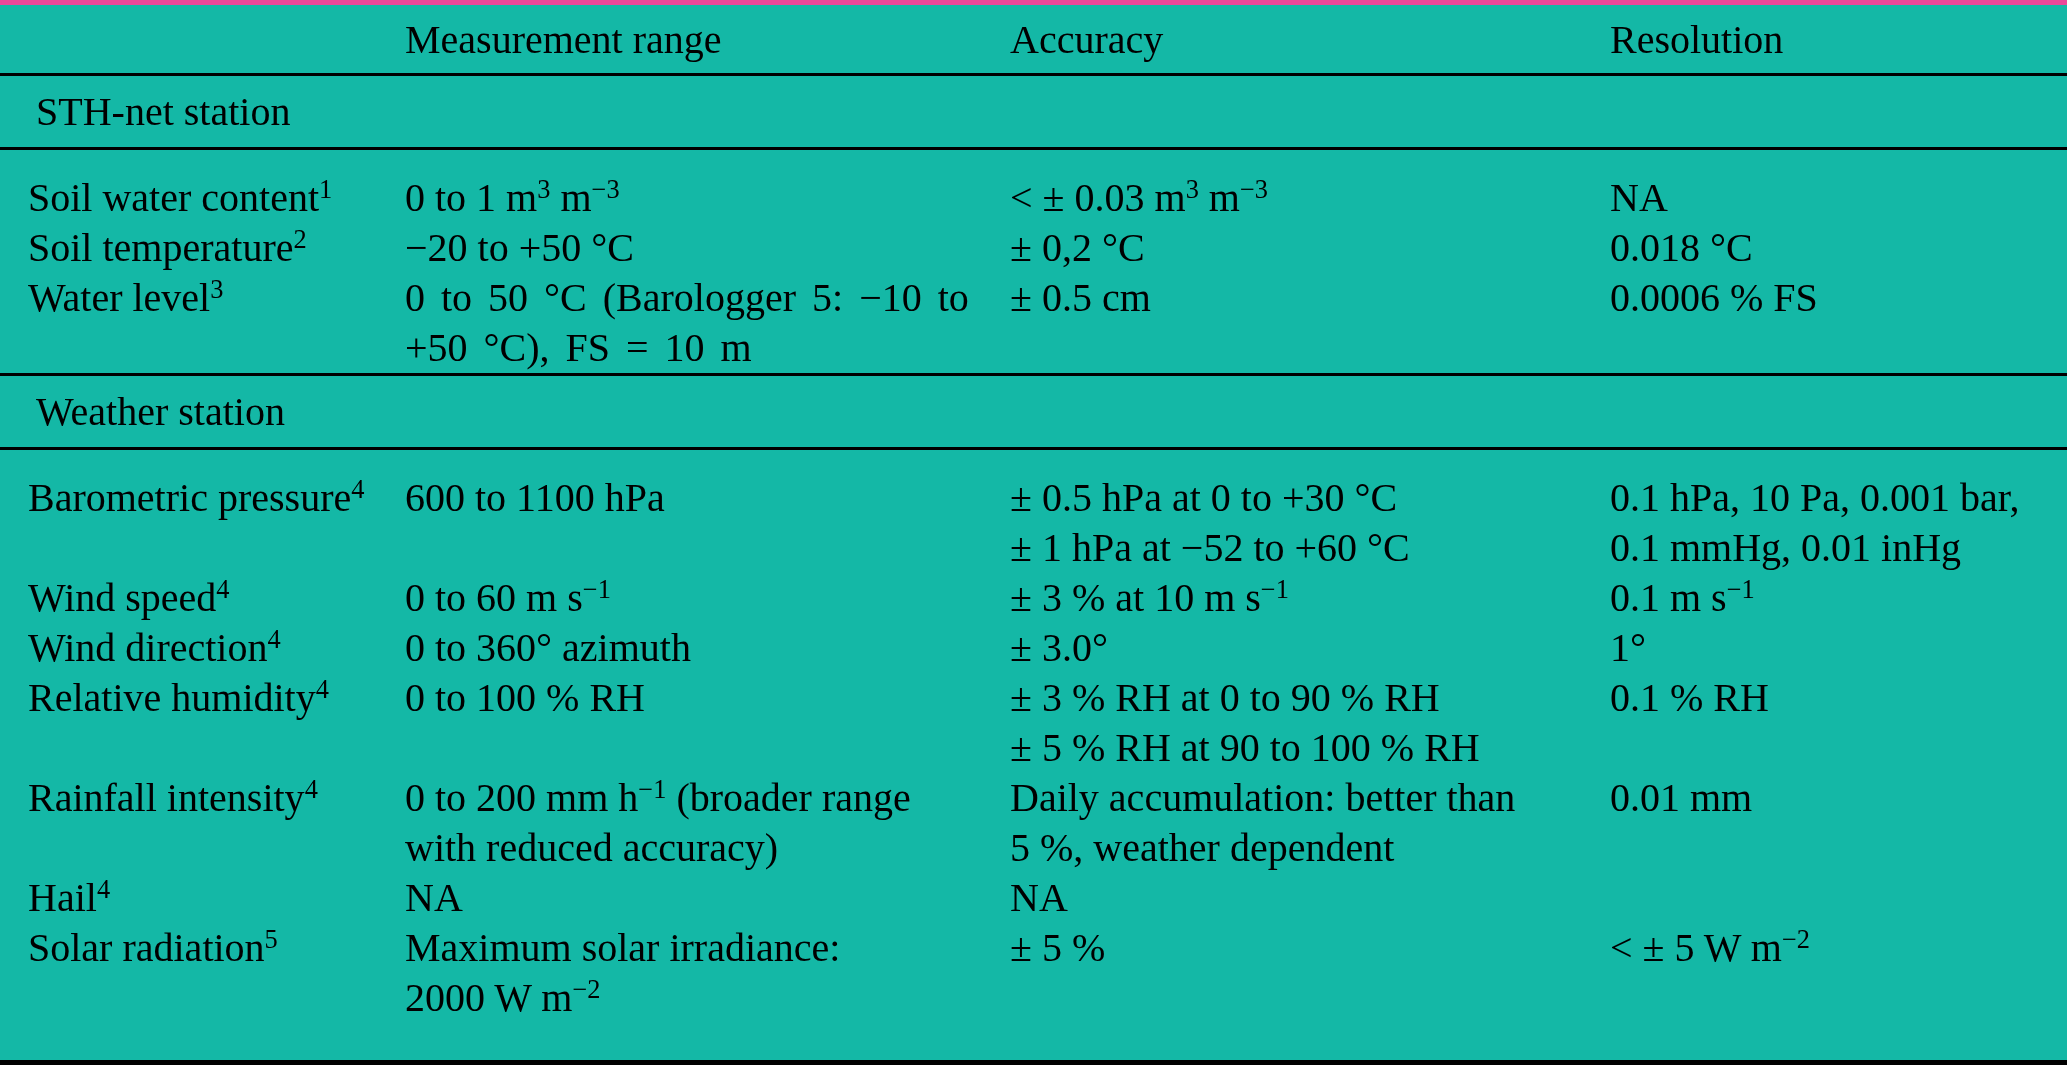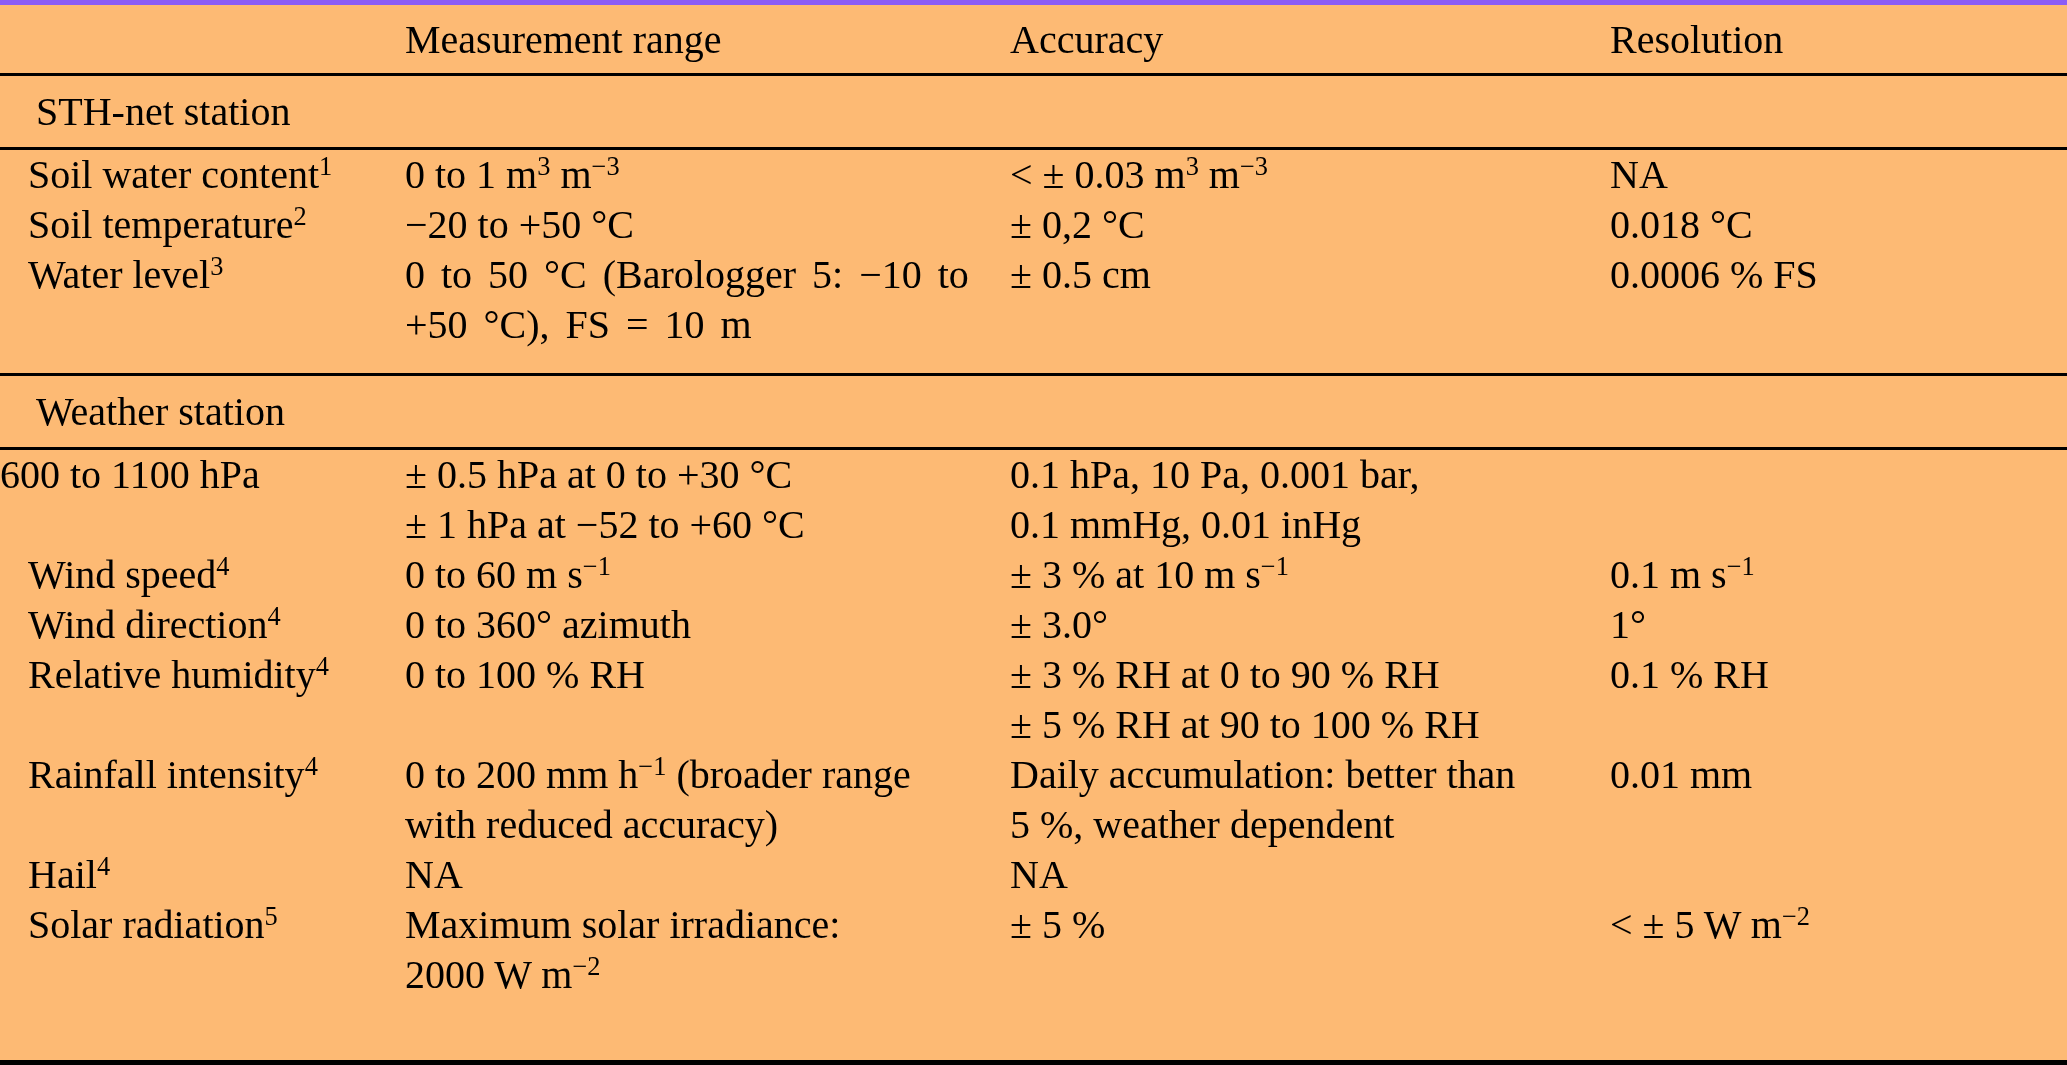--- a/index.html
+++ b/index.html
@@ -1,25 +1,25 @@
 <!DOCTYPE html>
 <html><head>
 <meta charset="utf-8">
 <style>
   html, body { margin: 0; padding: 0; background: #ffffff; }
   .page {
     position: relative;
     width: 2067px;
     height: 1065px;
     box-sizing: border-box;
-    background: #fdba74;
+    background: #14b8a6;
     color: #000000;
     font-family: "Liberation Serif", "DejaVu Serif", serif;
     font-size: 40px;
-    border-top: 5px solid #8b5cf6;
+    border-top: 5px solid #ec4899;
     border-bottom: 5px solid #000;
     overflow: hidden;
   }
   .row {
     display: grid;
     grid-template-columns: 405px 605px 600px 457px;
     align-items: start;
   }
   .cell {
     white-space: pre-line;
@@ -37,21 +37,21 @@
   .section-row {
     height: 74px;
     border-bottom: 3px solid #000;
     display: flex;
     align-items: center;
     padding-left: 36px;
     box-sizing: border-box;
   }
   .rowgroup {
     box-sizing: border-box;
-    padding-top: 0;
+    padding-top: 23px;
     border-bottom: 3px solid #000;
   }
   .rowgroup-sth { height: 226px; }
   .rowgroup-weather { border-bottom: none; padding-bottom: 10px; }
   sup {
     font-size: 0.66em;
     line-height: 0;
     vertical-align: baseline;
     position: relative;
     top: -0.5em;
@@ -95,20 +95,21 @@
       <div class="cell">0.0006 % FS</div>
     </div>
   </div>
 
   <div class="section-row">
     <span>Weather station</span>
   </div>
 
   <div class="rowgroup rowgroup-weather">
     <div class="row">
+      <div class="cell col-parameter">Barometric pressure<sup>4</sup></div>
       <div class="cell">600 to 1100 hPa</div>
       <div class="cell">± 0.5 hPa at 0 to +30 °C
 ± 1 hPa at −52 to +60 °C</div>
       <div class="cell">0.1 hPa, 10 Pa, 0.001 bar,
 0.1 mmHg, 0.01 inHg</div>
     </div>
     <div class="row">
       <div class="cell col-parameter">Wind speed<sup>4</sup></div>
       <div class="cell">0 to 60 m s<sup>−1</sup></div>
       <div class="cell">± 3 % at 10 m s<sup>−1</sup></div>

